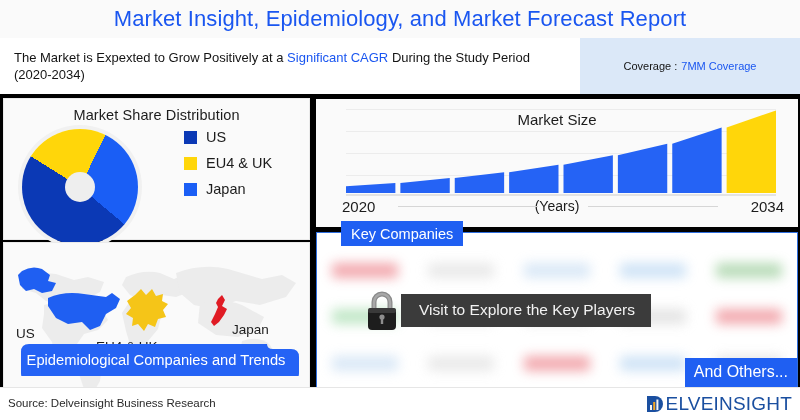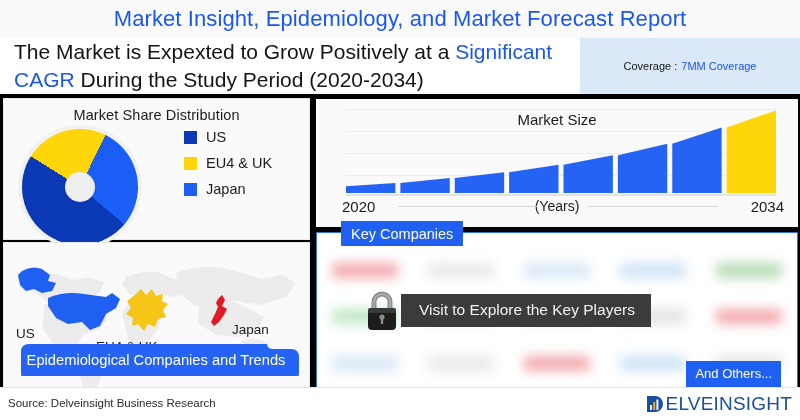--- a/index.html
+++ b/index.html
@@ -18,21 +18,21 @@
     display:flex;align-items:center;justify-content:center;
     color:#1a56f0;font-size:22px;font-weight:400;letter-spacing:.1px;
   }
   .subhead-row{
     position:absolute;left:0;top:38px;width:800px;height:56px;
     display:flex;align-items:stretch;
   }
   .subhead-left{
     flex:0 0 580px;background:#ffffff;
     display:flex;align-items:center;padding:0 14px;box-sizing:border-box;
-    font-size:21px;color:#141414;line-height:1.32;
+    font-size:13px;color:#141414;line-height:1.32;
   }
   .subhead-left .accent{color:#1a56f0;}
   .subhead-right{
     flex:1;background:#dbe8f8;
     display:flex;align-items:center;justify-content:center;
     font-size:11px;color:#141414;
   }
   .subhead-right .accent{color:#1a56f0;margin-left:4px;}
 
   
@@ -124,22 +124,22 @@
   .kc-overlay{
     position:absolute;left:40px;top:52px;display:flex;align-items:center;
   }
   .lock-icon{width:50px;height:50px;position:relative;z-index:3;margin-right:-6px;}
   .kc-pill{
     background:#3b3b3b;color:#f2f2f2;font-size:15.5px;
     padding:7px 16px 8px 18px;position:relative;z-index:2;
     white-space:nowrap;
   }
   .and-others{
-    position:absolute;right:16px;bottom:0;background:#1f5ff2;color:#fff;
-    font-size:13px;padding:5px 9px 6px;
+    position:absolute;right:0;bottom:0;background:#1f5ff2;color:#fff;
+    font-size:16px;padding:5px 9px 6px;
   }
 
   
   .footer{
     position:absolute;left:0;bottom:0;width:800px;height:32px;
     background:#ffffff;border-top:1px solid #e6e6e6;
   }
   .src{
     position:absolute;left:8px;top:9px;font-size:11.5px;color:#2a2a2a;
   }

